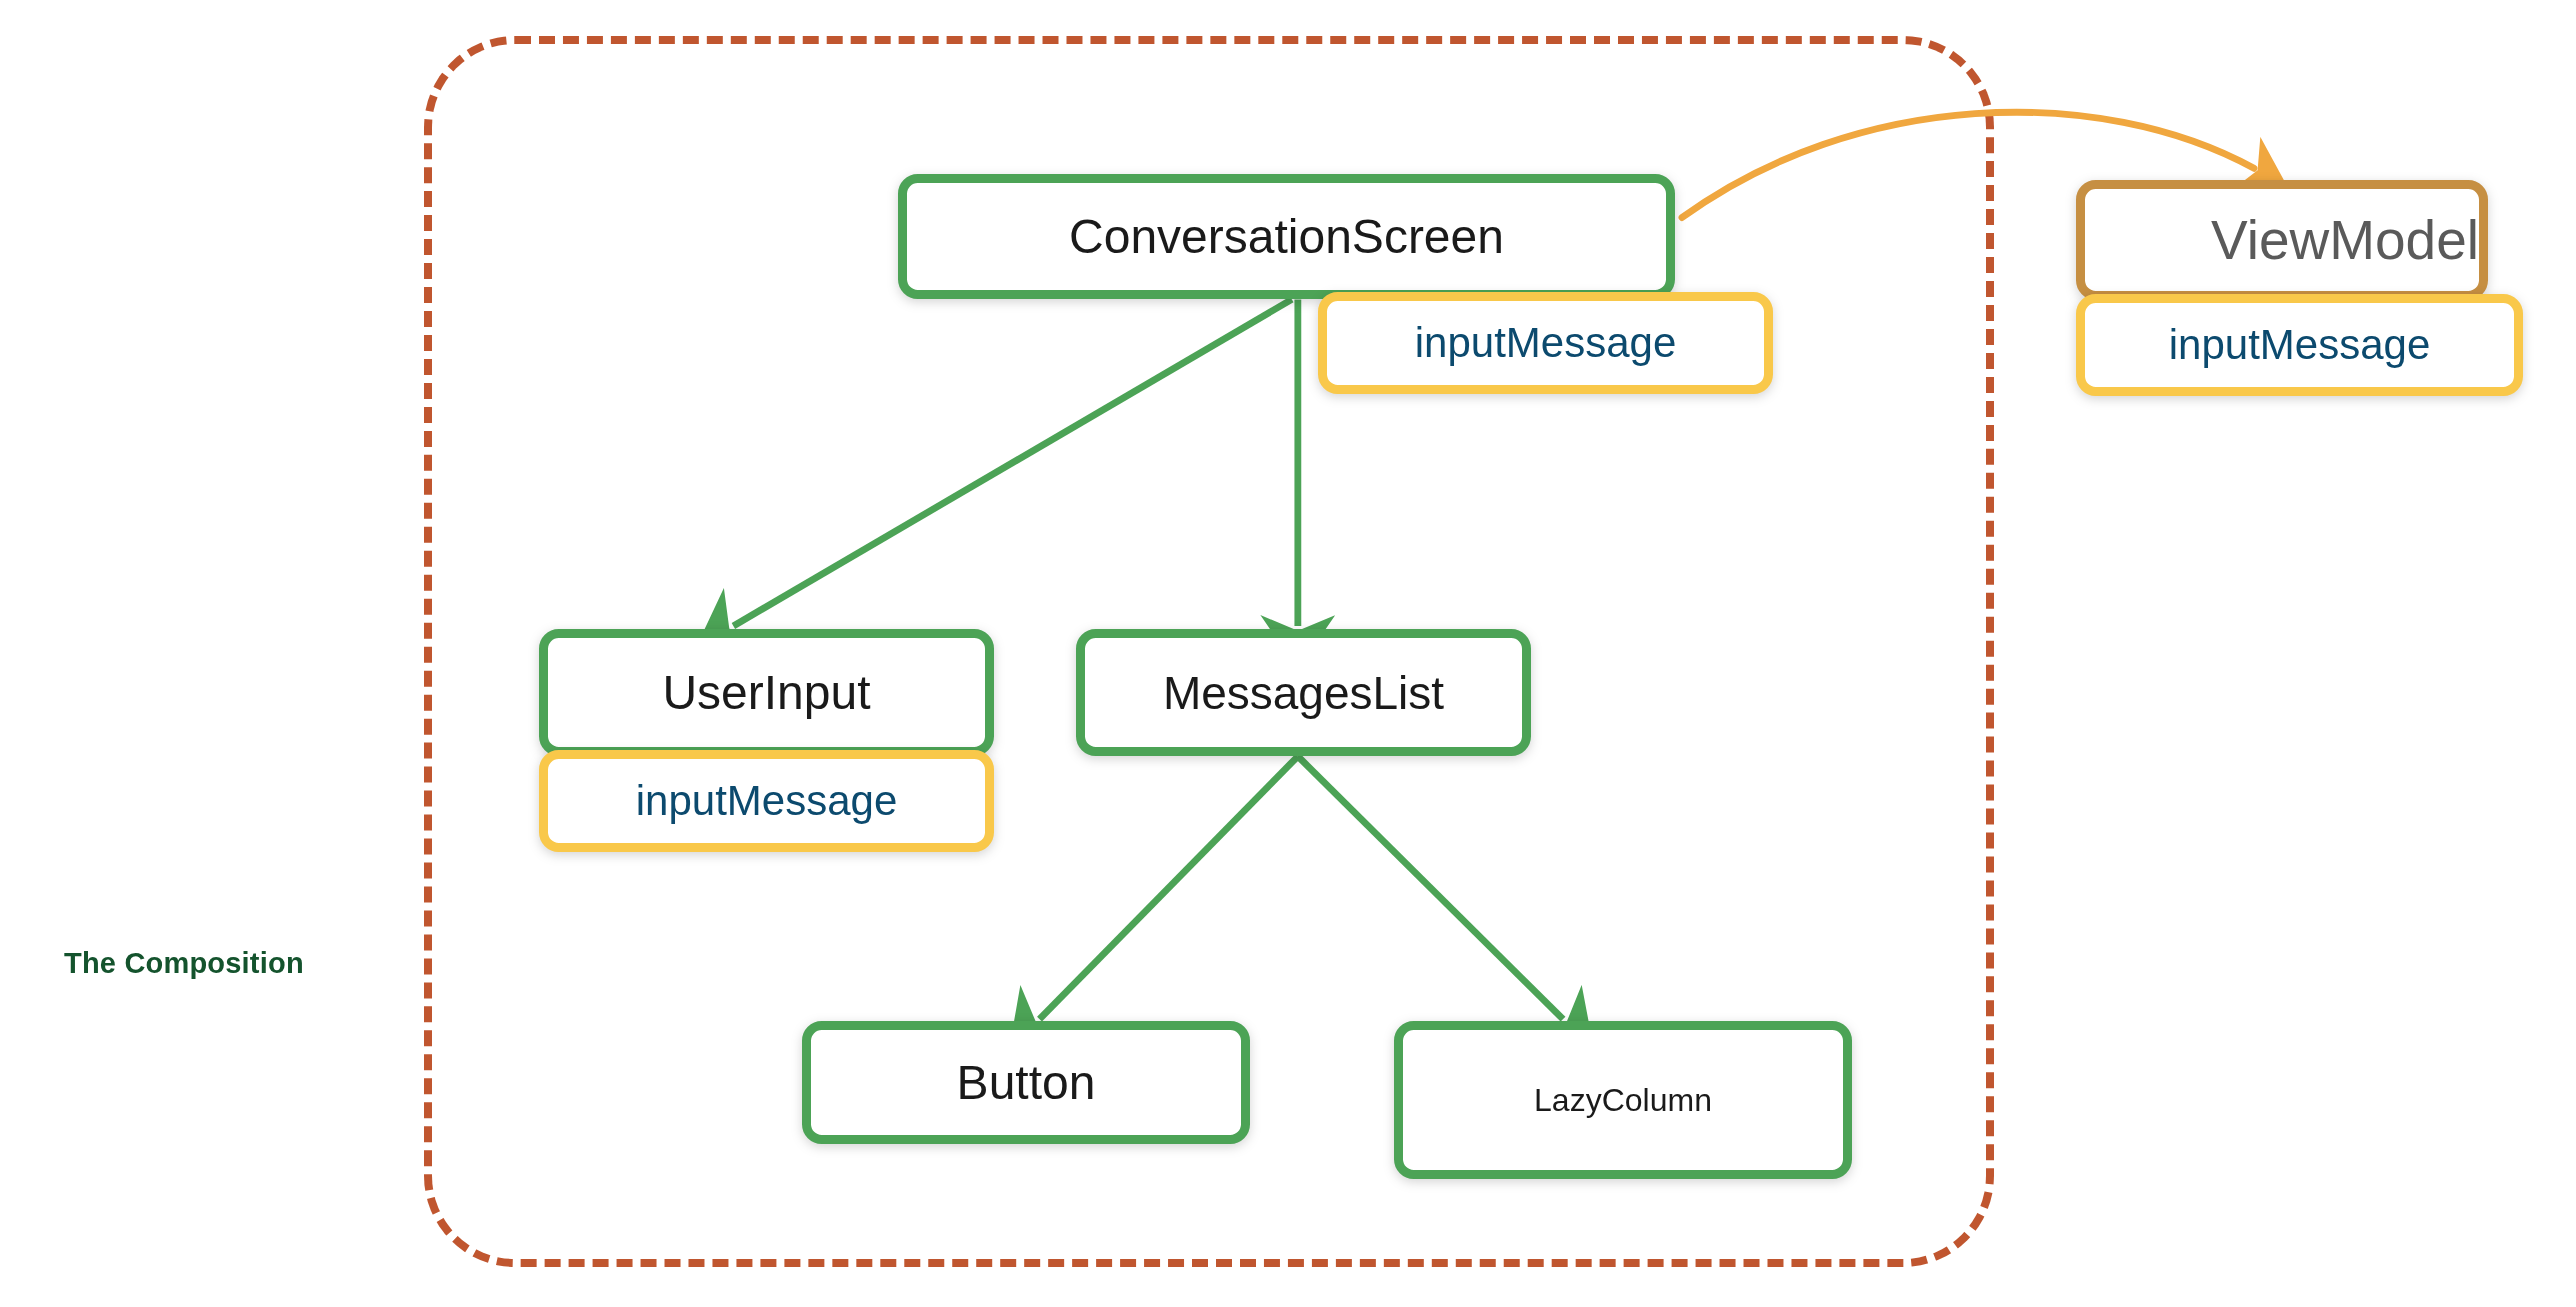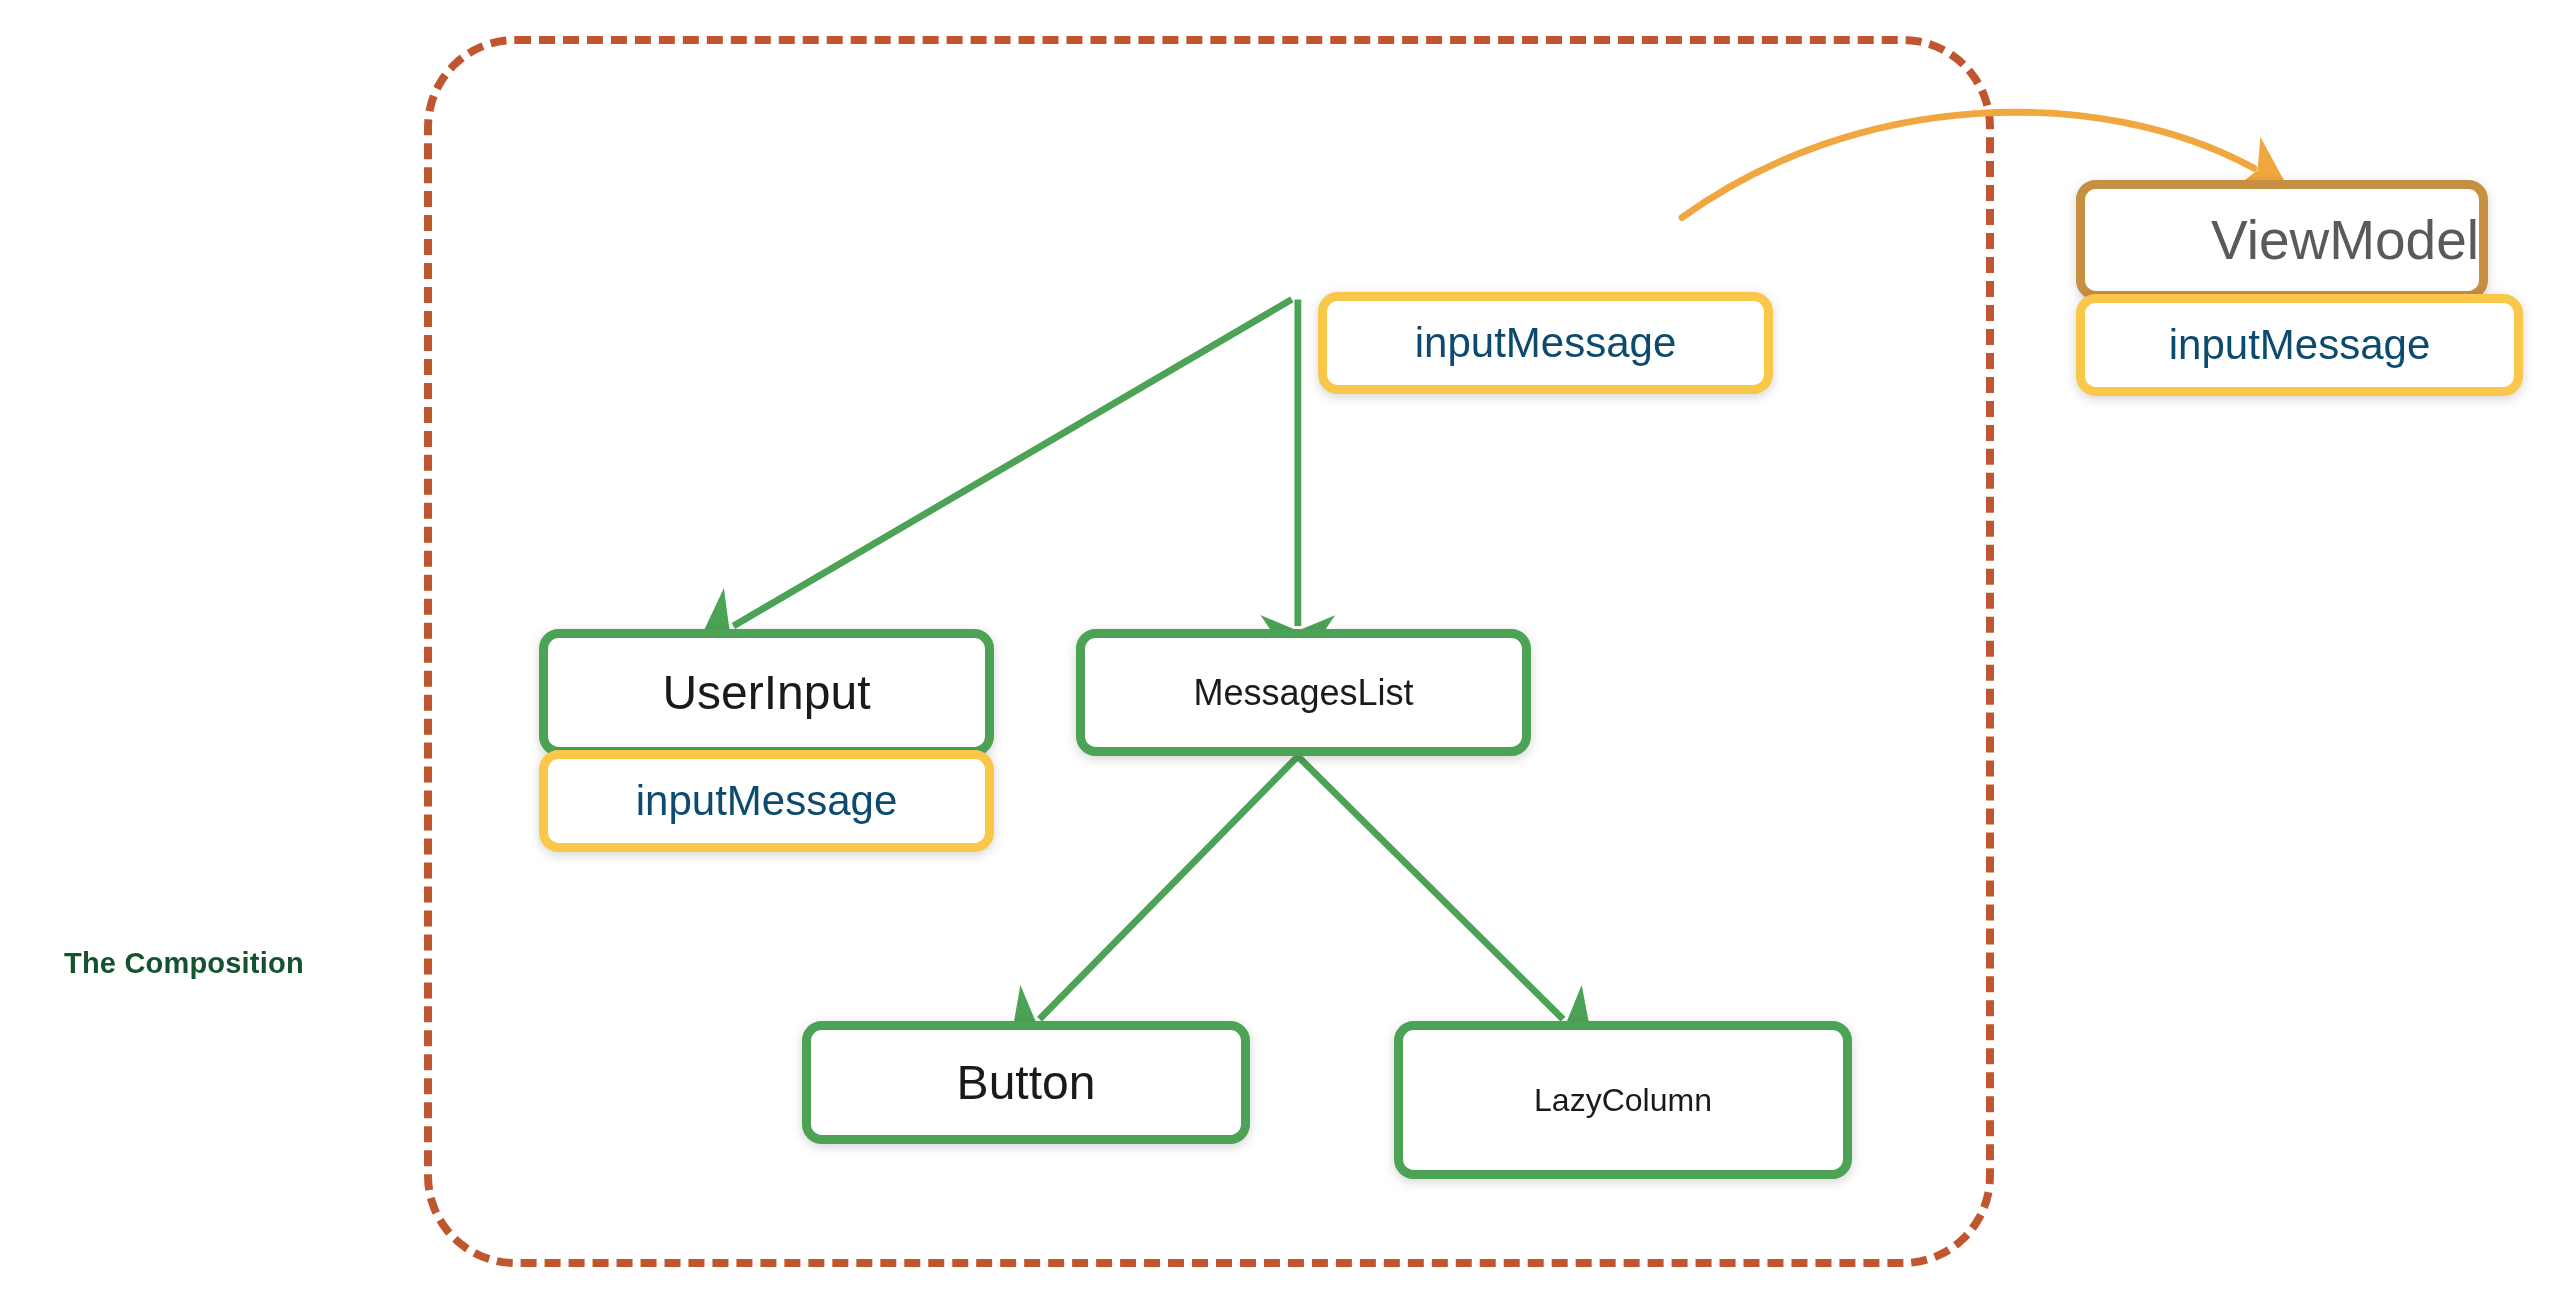--- a/index.html
+++ b/index.html
@@ -110,34 +110,37 @@
 
     <path d="M 1713 395 L 1713 826" fill="none" stroke="#4CA356" stroke-width="9" marker-end="url(#arrow-green)"></path>
 
     <path d="M 1713 998 L 1372 1345" fill="none" stroke="#4CA356" stroke-width="9" marker-end="url(#arrow-green)"></path>
 
     <path d="M 1713 998 L 2063 1345" fill="none" stroke="#4CA356" stroke-width="9" marker-end="url(#arrow-green)"></path>
 
     <path d="M 2220 287 C 2450 120, 2770 110, 2975 222" fill="none" stroke="#F0A73F" stroke-width="9" stroke-linecap="round" marker-end="url(#arrow-orange)"></path>
   </svg>
 
+  <div class="node composable" style="left:898px; top:174px; width:777px; height:125px; font-size:48px;">
+    <span class="lbl">ConversationScreen</span>
+  </div>
 
   <div class="node state" style="left:1318px; top:292px; width:455px; height:102px; font-size:42px; z-index:5;">
     <span class="lbl">inputMessage</span>
   </div>
 
   <div class="node composable" style="left:539px; top:629px; width:455px; height:127px; font-size:48px;">
     <span class="lbl">UserInput</span>
   </div>
 
   <div class="node state" style="left:539px; top:750px; width:455px; height:102px; font-size:42px; z-index:5;">
     <span class="lbl">inputMessage</span>
   </div>
 
-  <div class="node composable" style="left:1076px; top:629px; width:455px; height:127px; font-size:36px;">
+  <div class="node composable" style="left:1076px; top:629px; width:455px; height:127px; font-size:46px;">
     <span class="lbl">MessagesList</span>
   </div>
 
   <div class="node composable" style="left:802px; top:1021px; width:448px; height:123px; font-size:48px;">
     <span class="lbl">Button</span>
   </div>
 
   <div class="node composable" style="left:1394px; top:1021px; width:458px; height:158px; font-size:32px;">
     <span class="lbl">LazyColumn</span>
   </div>

